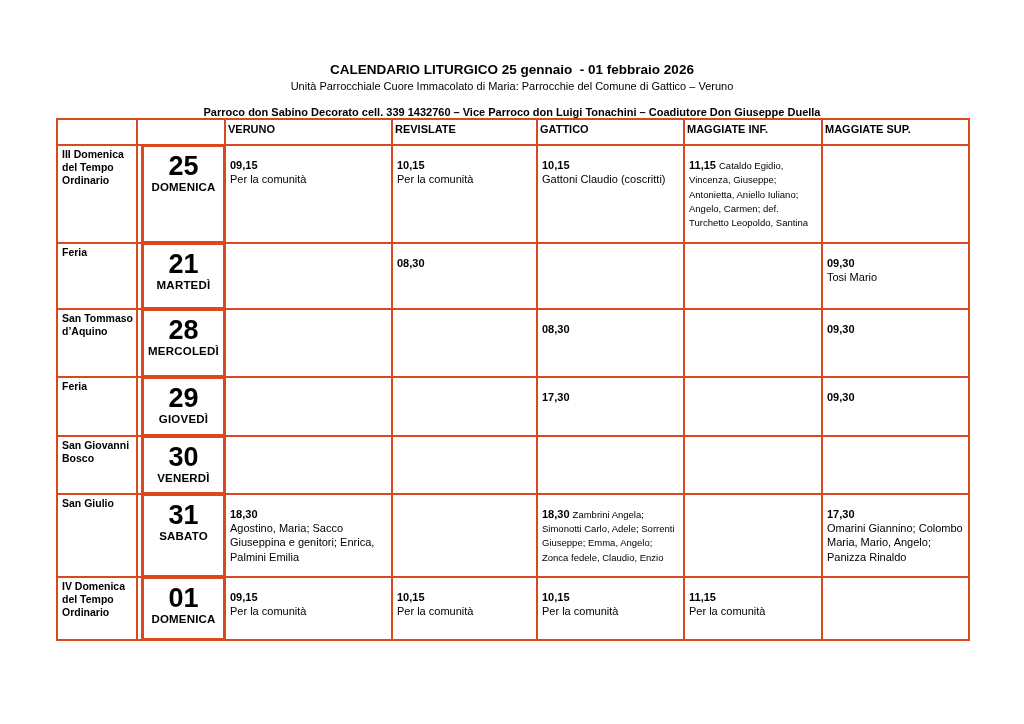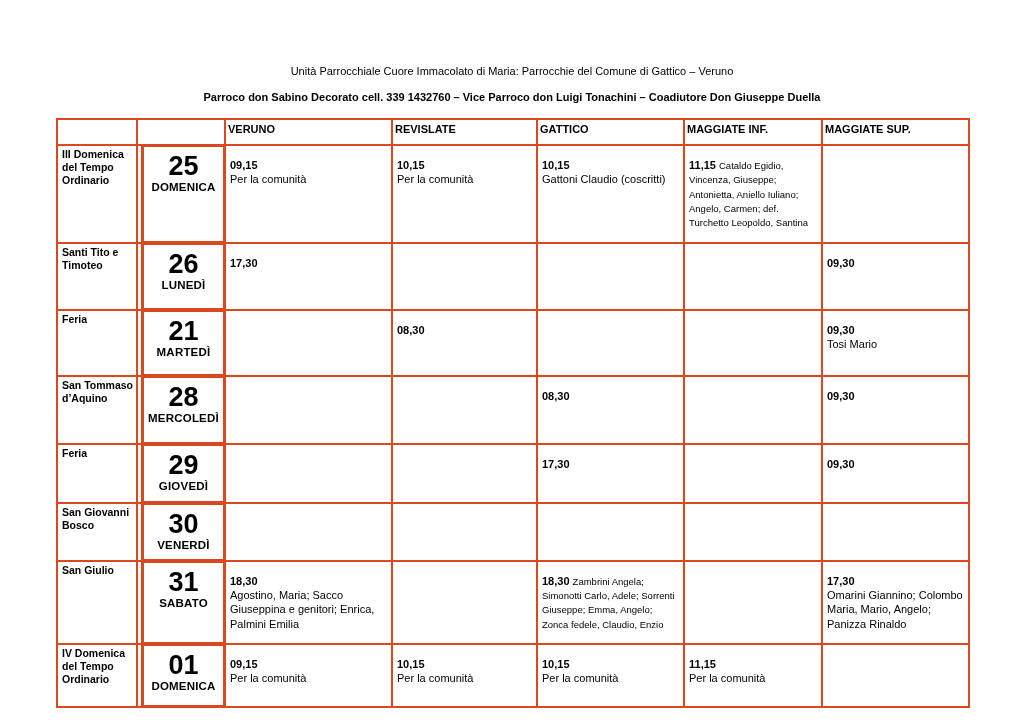--- a/index.html
+++ b/index.html
@@ -45,20 +45,21 @@
   .names{ font-size:11px; line-height:1.3; }
   .cellflow{ font-size:11px; line-height:1.3; }
   .cellflow.small .names{ font-size:9.5px; line-height:1.3; }
 </style>
 </head>
 <body>
 
 <div class="page">
 
   <div class="header-block">
+    <div class="doc-title">CALENDARIO LITURGICO 25 gennaio  - 01 febbraio 2026</div>
     <div class="doc-subtitle">Unità Parrocchiale Cuore Immacolato di Maria: Parrocchie del Comune di Gattico – Veruno</div>
     <div class="doc-contacts">Parroco don Sabino Decorato cell. 339 1432760 – Vice Parroco don Luigi Tonachini – Coadiutore Don Giuseppe Duella</div>
   </div>
 
   <table class="cal">
     <colgroup>
       <col style="width:80px">
       <col style="width:88px">
       <col style="width:167px">
       <col style="width:145px">
@@ -96,38 +97,20 @@
           </td>
           <td class="mass">
             <div class="time">10,15</div>
             <div class="names">Gattoni Claudio (coscritti)</div>
           </td>
           <td class="mass">
             <div class="cellflow small"><span class="time">11,15</span> <span class="names">Cataldo Egidio, Vincenza, Giuseppe; Antonietta, Aniello Iuliano; Angelo, Carmen; def. Turchetto Leopoldo, Santina</span></div>
           </td>
           <td class="mass"></td>
         </tr>
-        <tr style="height: 67px;">
-          <td class="feast">Santi Tito e Timoteo</td>
-          <td class="day">
-            <div class="daybox">
-              <div class="daynum">26</div>
-              <div class="weekday">LUNEDÌ</div>
-            </div>
-          </td>
-          <td class="mass">
-            <div class="time">17,30</div>
-          </td>
-          <td class="mass"></td>
-          <td class="mass"></td>
-          <td class="mass"></td>
-          <td class="mass">
-            <div class="time">09,30</div>
-          </td>
-        </tr>
         <tr style="height: 66px;">
           <td class="feast">Feria</td>
           <td class="day">
             <div class="daybox">
               <div class="daynum">21</div>
               <div class="weekday">MARTEDÌ</div>
             </div>
           </td>
           <td class="mass"></td>
           <td class="mass">

